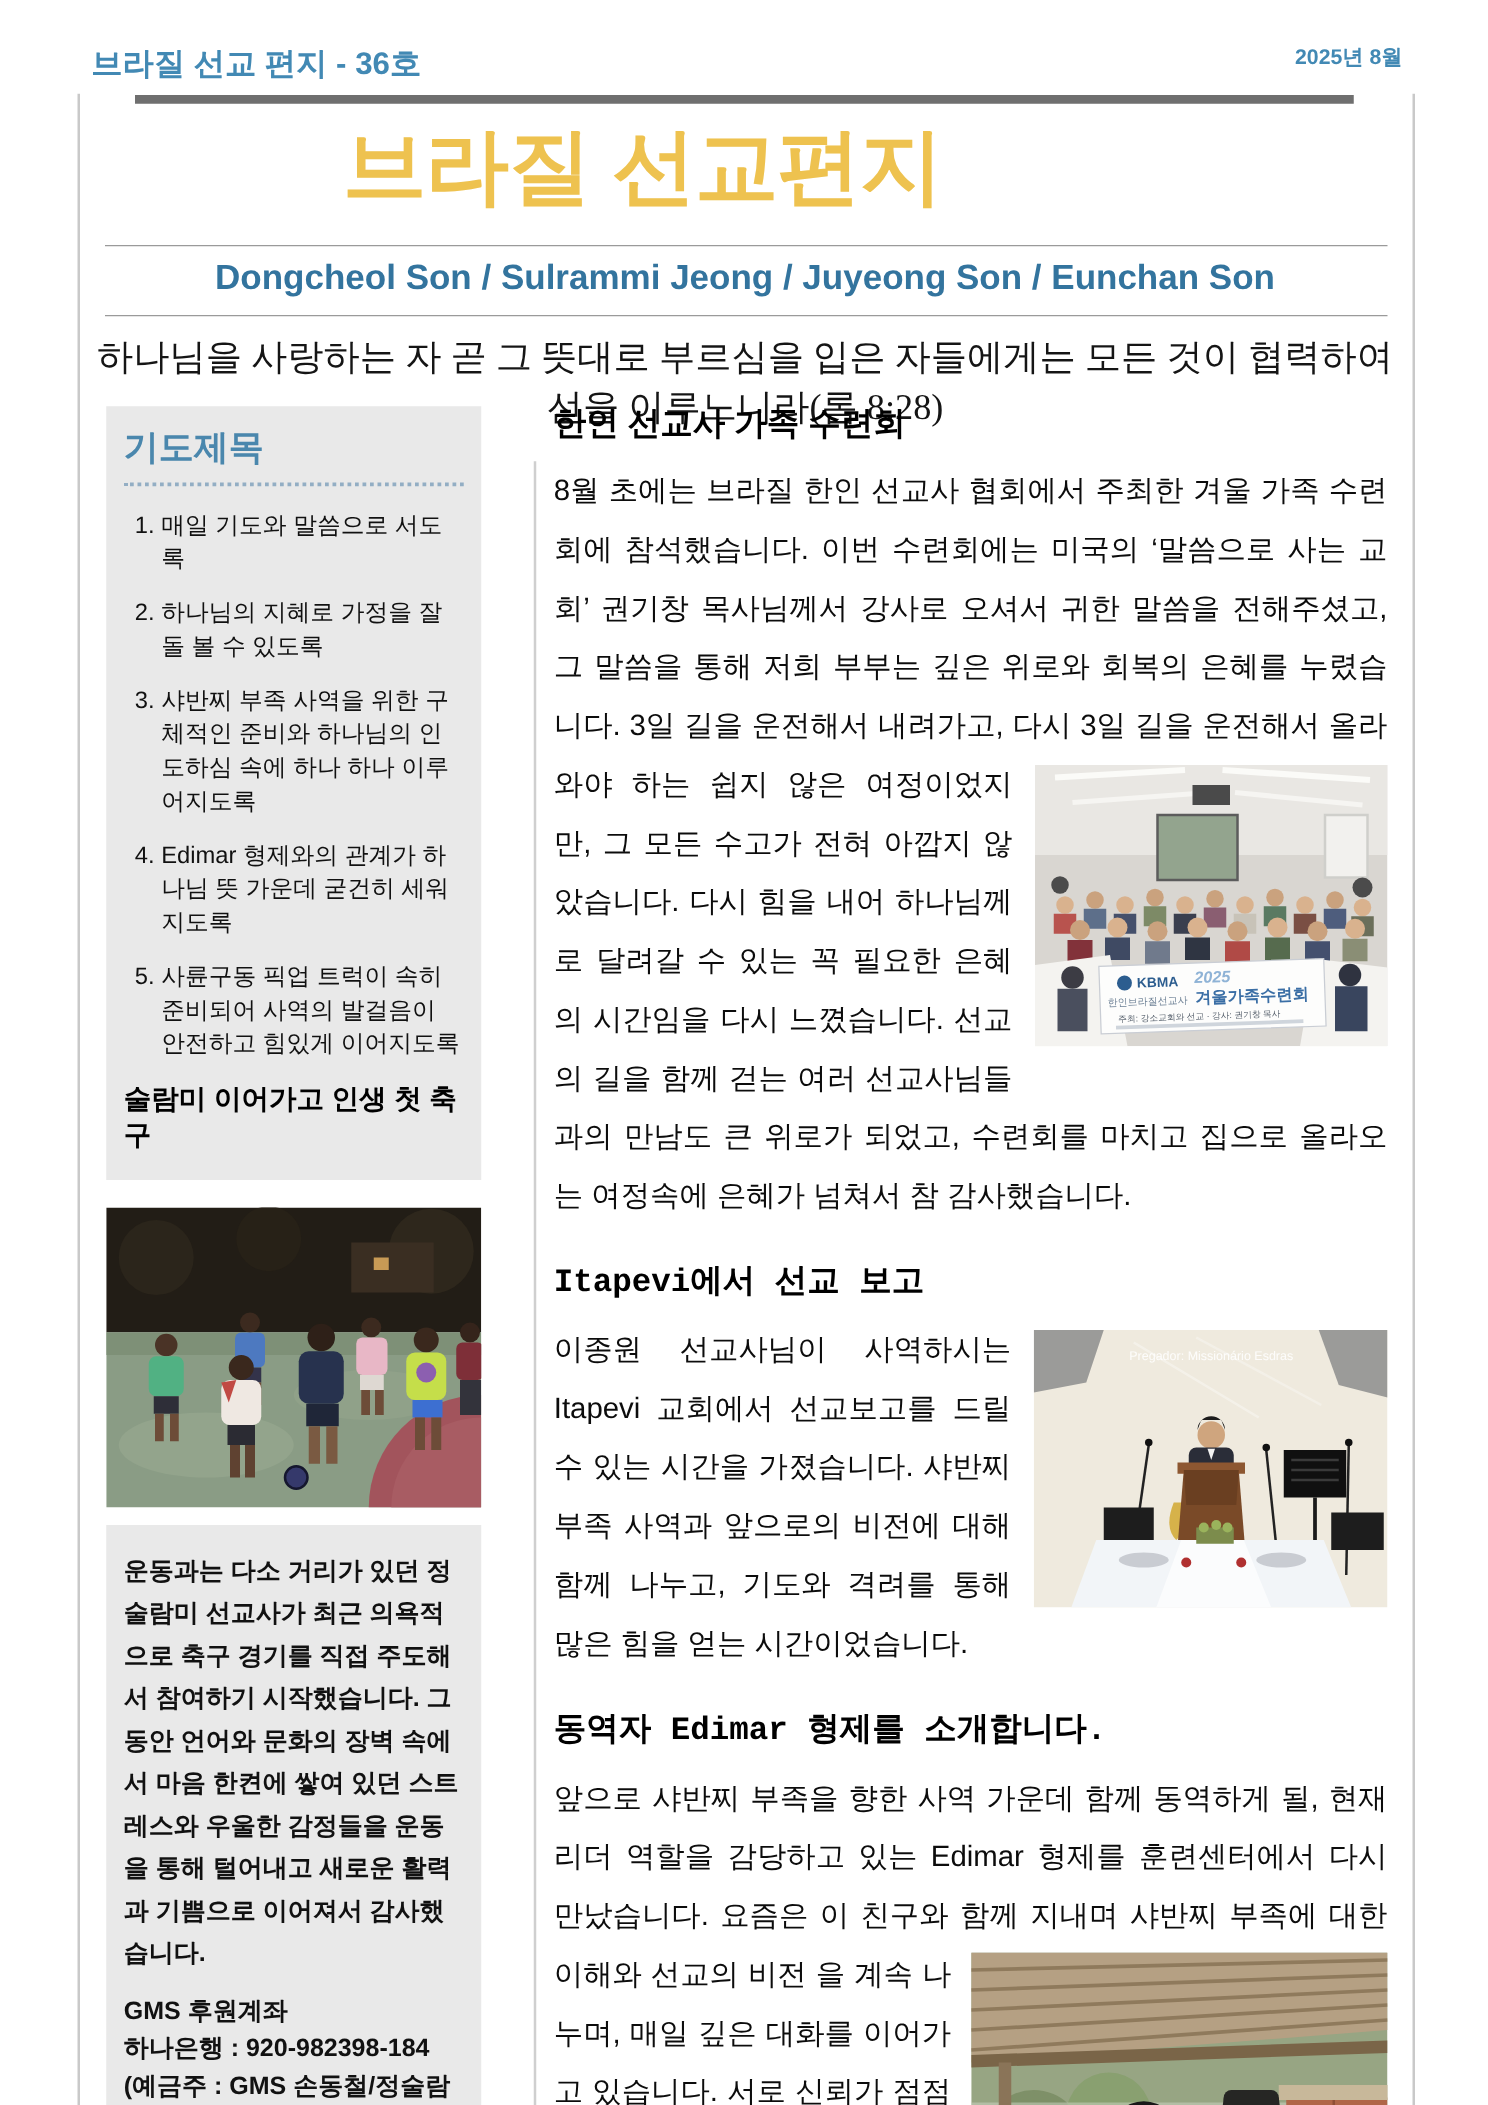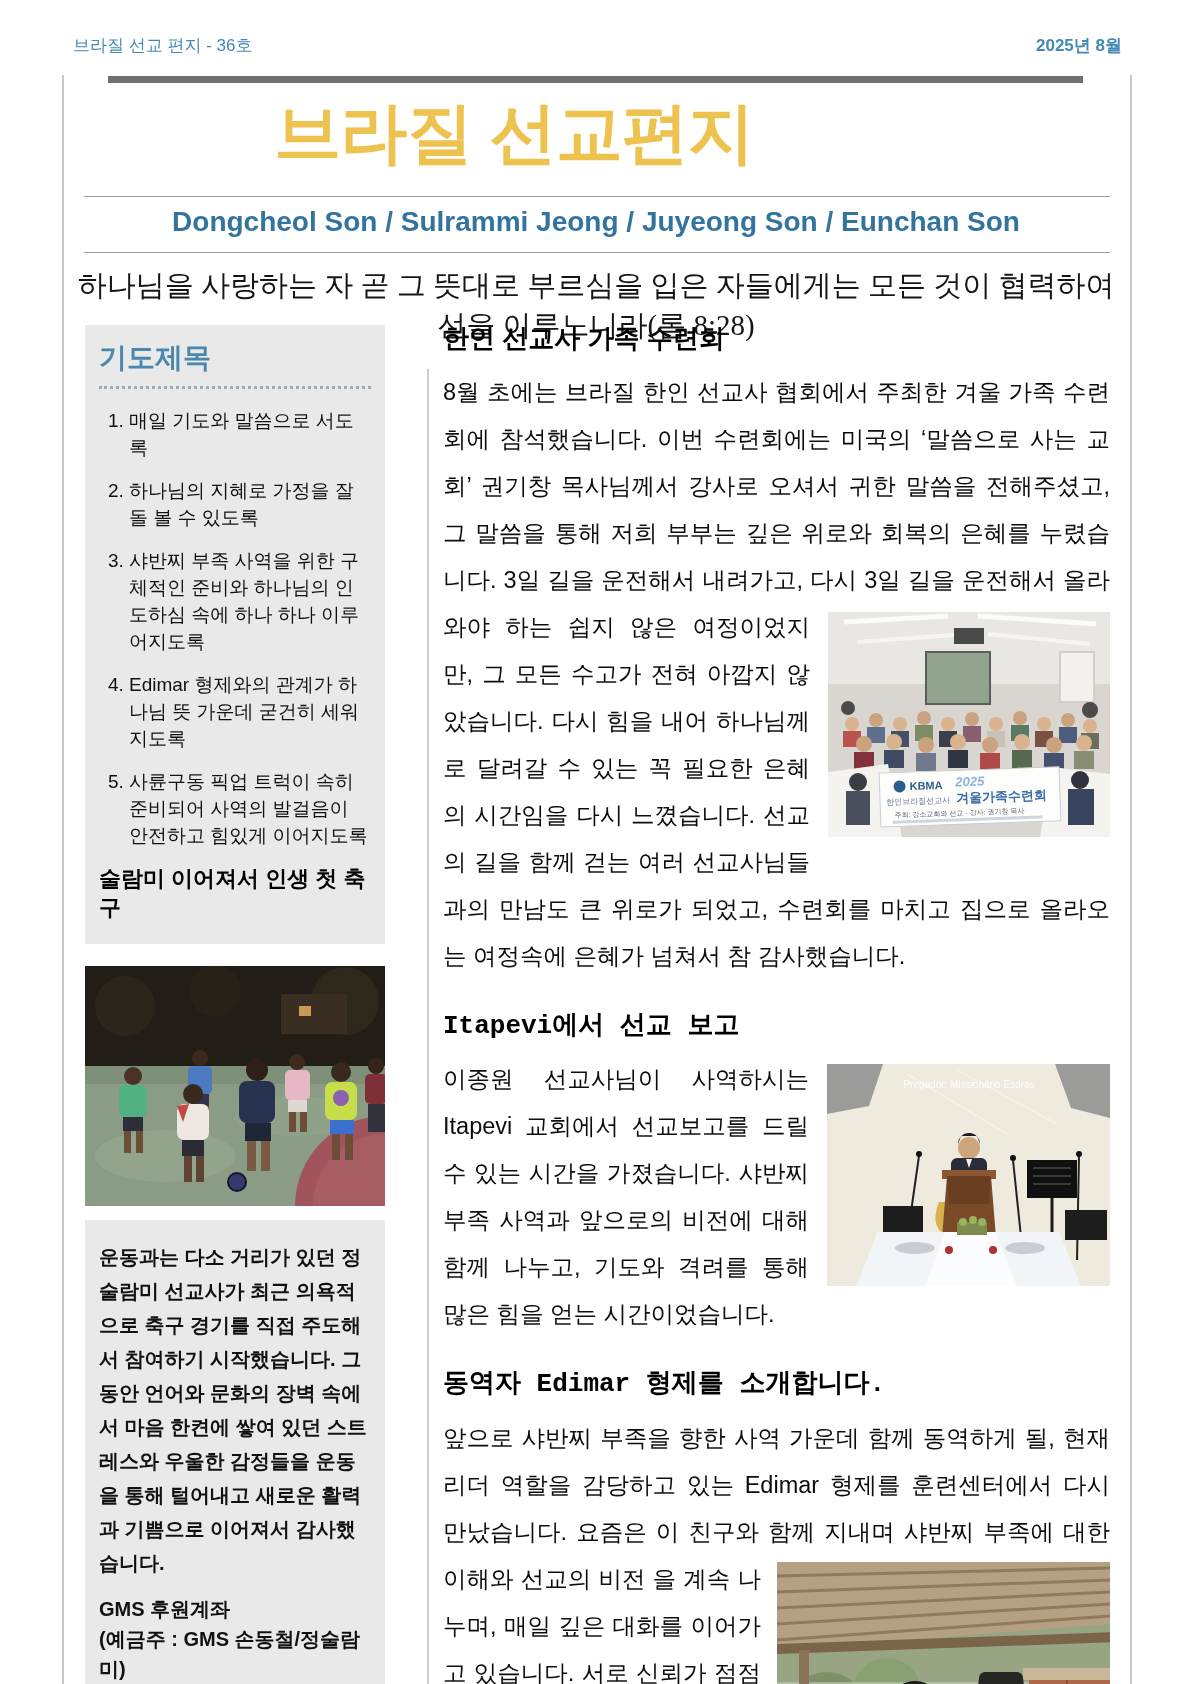--- a/index.html
+++ b/index.html
@@ -1,21 +1,21 @@
 <!DOCTYPE html>
 <html><head>
 <meta charset="utf-8">
 <style>
   html,body{margin:0;padding:0;}
   body{
     width:1190px;height:1684px;position:relative;overflow:hidden;
     background:#ffffff;font-family:"Liberation Sans",sans-serif;color:#111;
   }
   
-  .hdr-left{position:absolute;left:73px;top:34px;font-size:17px;font-weight:normal;color:#4289b4;}
+  .hdr-left{position:absolute;left:73px;top:34px;font-size:25px;font-weight:bold;color:#4289b4;}
   .hdr-right{position:absolute;right:68px;top:34px;font-size:17px;font-weight:bold;color:#4289b4;text-align:right;}
   .frame-left{position:absolute;left:62px;top:75px;bottom:0;width:2px;background:#c9c9c9;}
   .frame-right{position:absolute;left:1130px;top:75px;bottom:0;width:2px;background:#c9c9c9;}
   .topbar{position:absolute;left:108px;top:76px;width:975px;height:7px;background:#6f6f6f;}
   .masthead{position:absolute;left:62px;top:88px;width:904px;text-align:center;
     font-size:67px;font-weight:800;color:#eec24f;letter-spacing:-1px;}
   .rule{position:absolute;left:84px;width:1026px;height:1px;background:#9a9a9a;}
   .rule1{top:196px;} .rule2{top:252px;}
   .names{position:absolute;left:62px;top:206px;width:1068px;text-align:center;
     font-size:28px;font-weight:bold;color:#33749e;}
@@ -63,21 +63,21 @@
   <div class="graybox box1">
     <div class="prayer-title">기도제목</div>
     <div class="dotted"></div>
     <ol class="prayer">
       <li>매일 기도와 말씀으로 서도록</li>
       <li>하나님의 지혜로 가정을 잘 돌 볼 수 있도록</li>
       <li>샤반찌 부족 사역을 위한 구체적인 준비와 하나님의 인도하심 속에 하나 하나 이루어지도록</li>
       <li>Edimar 형제와의 관계가 하나님 뜻 가운데 굳건히 세워지도록</li>
       <li>사륜구동 픽업 트럭이 속히 준비되어 사역의 발걸음이 안전하고 힘있게 이어지도록</li>
     </ol>
-    <div class="soccer-heading">술람미 이어져서 인생 첫 축구</div>
+    <div class="soccer-heading">술람미 이어가고 인생 첫 축구</div>
   </div>
 
   <svg class="photo-soccer" width="300" height="240" viewBox="0 0 300 240">
     <rect x="0" y="0" width="300" height="100" fill="#221d16"></rect>
     <circle cx="40" cy="40" r="30" fill="#2b251b"></circle>
     <circle cx="130" cy="25" r="26" fill="#272117"></circle>
     <circle cx="260" cy="35" r="34" fill="#2e271c"></circle>
     <rect x="196" y="28" width="66" height="40" fill="#3a2e22"></rect>
     <rect x="214" y="40" width="12" height="10" fill="#c89a55"></rect>
     <rect x="0" y="100" width="300" height="140" fill="#8a9c85"></rect>
@@ -135,20 +135,21 @@
       <circle cx="291" cy="100" r="8" fill="#35241b"></circle>
       <rect x="280" y="108" width="22" height="30" rx="5" fill="#7e2f38"></rect>
       <rect x="283" y="138" width="17" height="28" fill="#33333b"></rect>
     </g>
     <circle cx="152" cy="216" r="9" fill="#35396b" stroke="#15172e" stroke-width="2"></circle>
   </svg>
 
   <div class="graybox box2">
     <p class="soccer-para">운동과는 다소 거리가 있던 정술람미 선교사가 최근 의욕적으로 축구 경기를 직접 주도해서 참여하기 시작했습니다. 그동안 언어와 문화의 장벽 속에서 마음 한켠에 쌓여 있던 스트레스와 우울한 감정들을 운동을 통해 털어내고 새로운 활력과 기쁨으로 이어져서 감사했습니다.</p>
     <div class="acct">GMS 후원계좌</div>
+    <div class="acct">하나은행 : 920-982398-184</div>
     <div class="acct">(예금주 : GMS 손동철/정술람미)</div>
 
   </div>
 </div>
 
 <div class="main">
   <h2>한인 선교사 가족 수련회</h2>
   <div class="ruled">
 
     <p>

